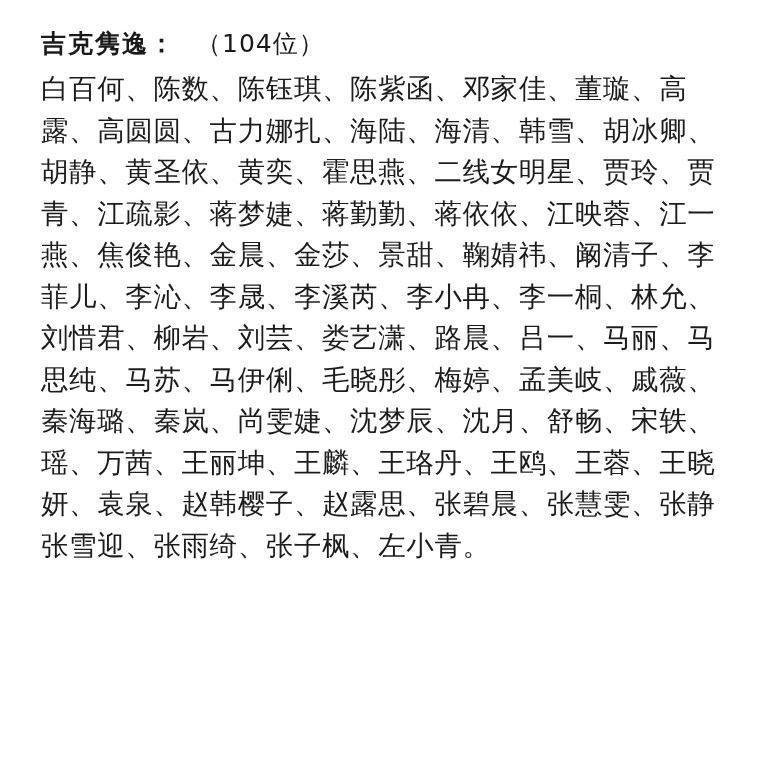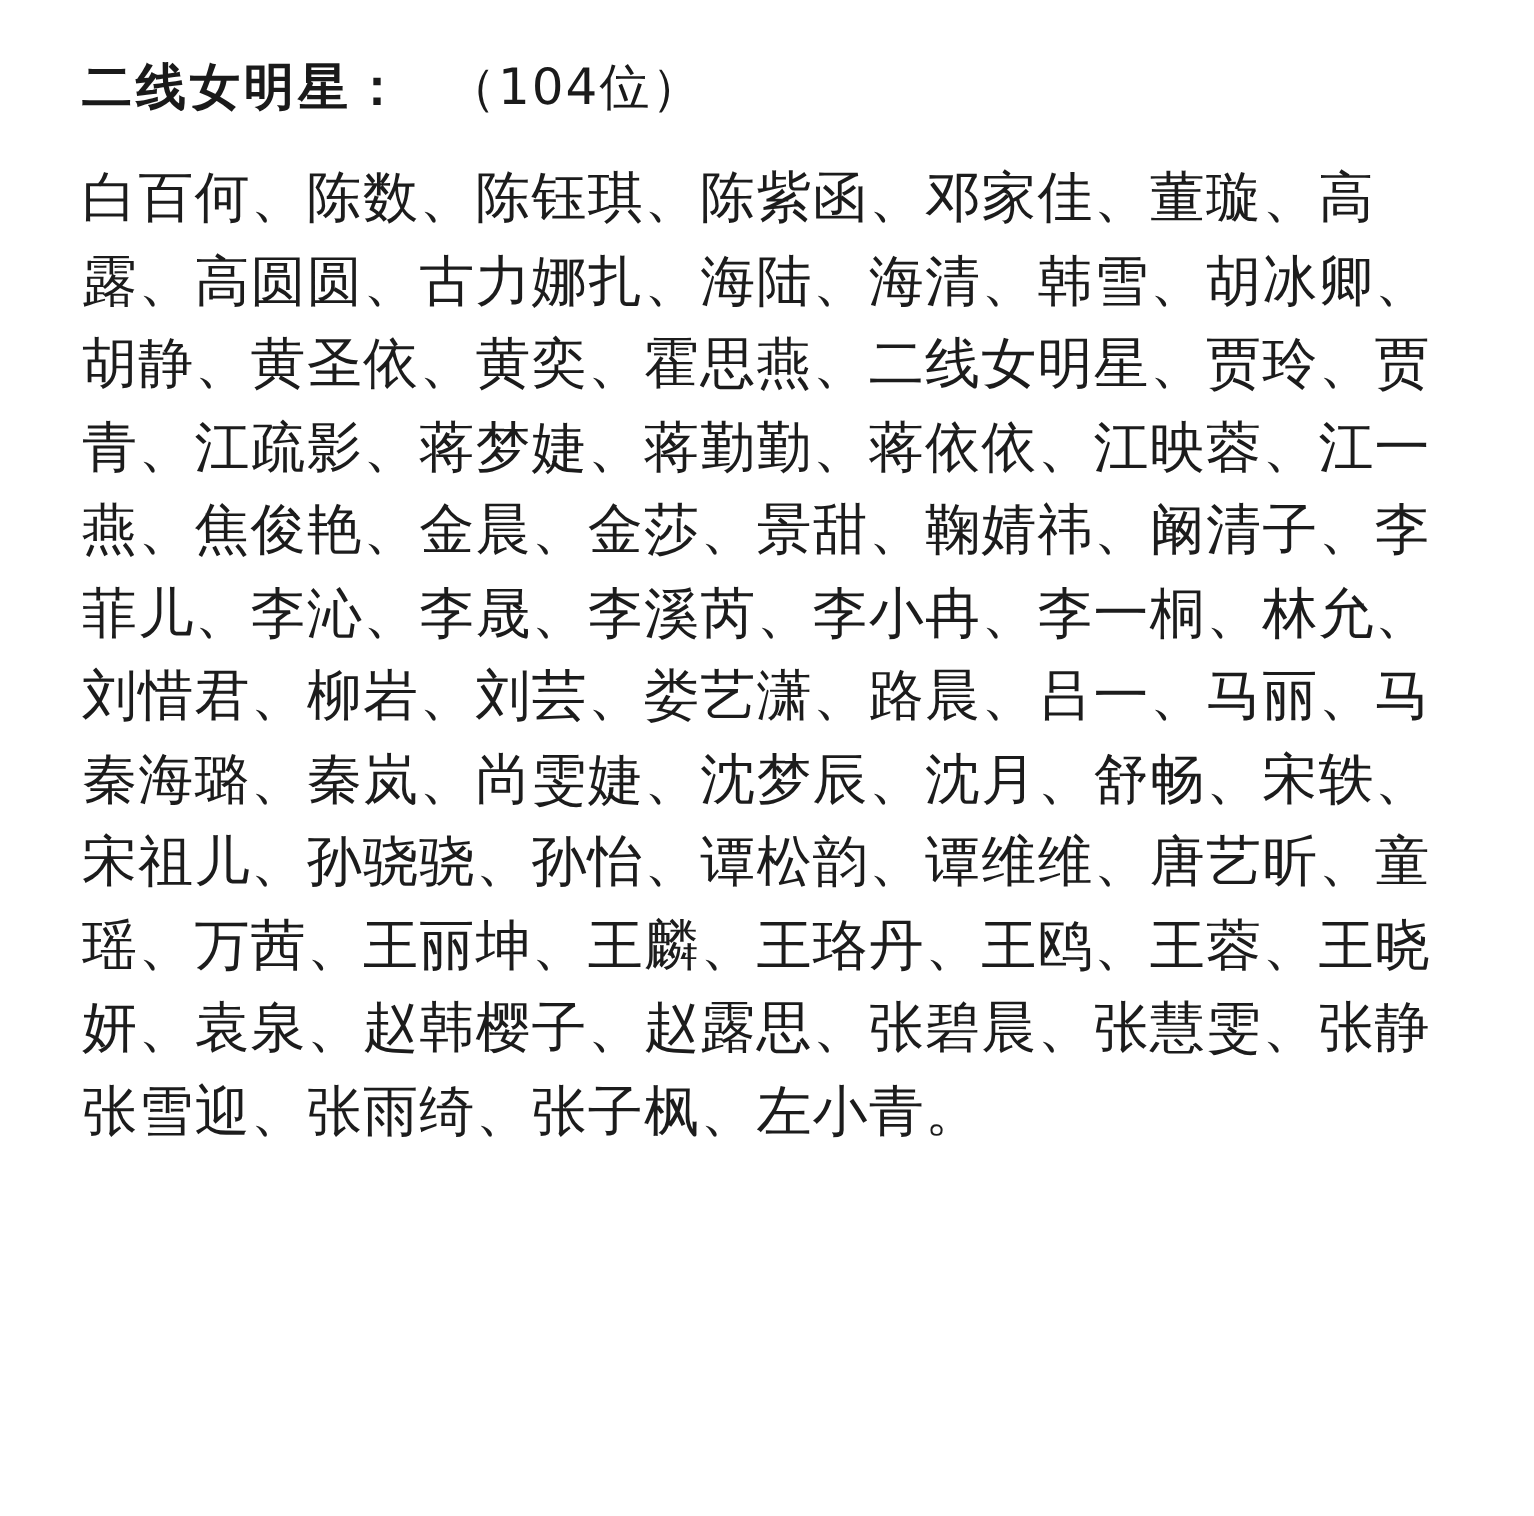--- a/index.html
+++ b/index.html
@@ -33,49 +33,49 @@
       white-space: nowrap;
     }
     .title .count {
       font-weight: normal;
       margin-left: 20px;
       letter-spacing: 1px;
     }
     .body-text {
       position: absolute;
       left: 41px;
-      top: 79px;
+      top: 68px;
       width: 700px;
       font-size: 27.5px;
       line-height: 41.5px;
       letter-spacing: 0.6px;
       color: #1c1c1c;
       margin: 0;
       word-break: break-all;
     }
     .line {
       display: block;
       white-space: nowrap;
     }
   </style>
 </head>
 <body>
 
 <div class="page">
   <div class="title">
-    <span>二线女明星：</span><span class="count">（104位）</span>
+    <span>吉克隽逸：</span><span class="count">（104位）</span>
   </div>
 
   <p class="body-text">
     <span class="line">白百何、陈数、陈钰琪、陈紫函、邓家佳、董璇、高</span>
     <span class="line">露、高圆圆、古力娜扎、海陆、海清、韩雪、胡冰卿、</span>
     <span class="line">胡静、黄圣依、黄奕、霍思燕、二线女明星、贾玲、贾</span>
     <span class="line">青、江疏影、蒋梦婕、蒋勤勤、蒋依依、江映蓉、江一</span>
     <span class="line">燕、焦俊艳、金晨、金莎、景甜、鞠婧祎、阚清子、李</span>
     <span class="line">菲儿、李沁、李晟、李溪芮、李小冉、李一桐、林允、</span>
     <span class="line">刘惜君、柳岩、刘芸、娄艺潇、路晨、吕一、马丽、马</span>
+    <span class="line">思纯、马苏、马伊俐、毛晓彤、梅婷、孟美岐、戚薇、</span>
     <span class="line">秦海璐、秦岚、尚雯婕、沈梦辰、沈月、舒畅、宋轶、</span>
-    <span class="line">宋祖儿、孙骁骁、孙怡、谭松韵、谭维维、唐艺昕、童</span>
     <span class="line">瑶、万茜、王丽坤、王麟、王珞丹、王鸥、王蓉、王晓</span>
     <span class="line">妍、袁泉、赵韩樱子、赵露思、张碧晨、张慧雯、张静</span>
     <span class="line">张雪迎、张雨绮、张子枫、左小青。</span>
   </p>
 </div>
 
 </body></html>

